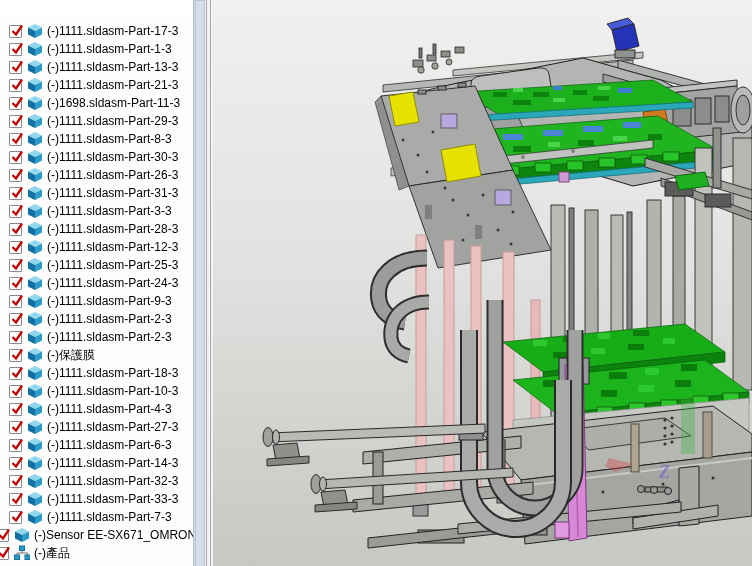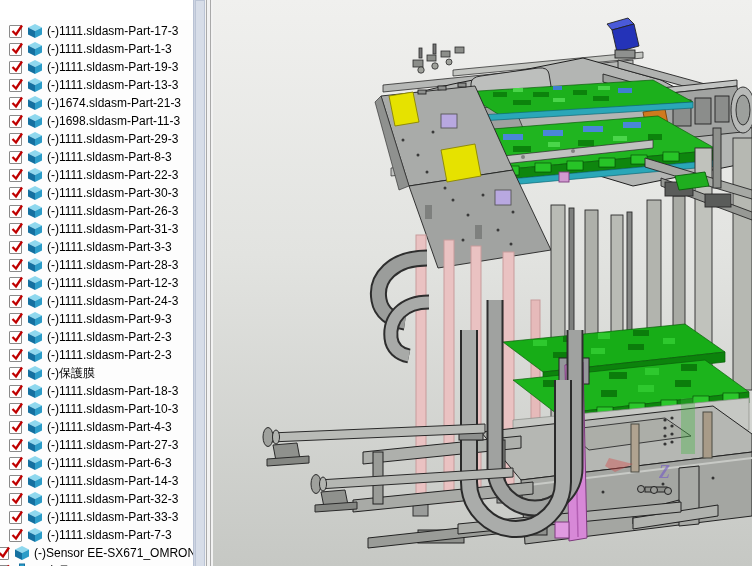--- a/index.html
+++ b/index.html
@@ -62,47 +62,34 @@
         <span class="cb">
           <svg viewBox="0 0 14 14">
             <path d="M2.5 7 L6 10.5 L12 1.5" stroke="#c00000" stroke-width="2.3" fill="none"></path>
           </svg>
         </span>
         <svg class="ticon" viewBox="0 0 16 16">
           <polygon points="8,1 15,4.5 8,8 1,4.5" fill="#8fd8ee"></polygon>
           <polygon points="1,4.5 8,8 8,15 1,11.5" fill="#1470a0"></polygon>
           <polygon points="8,8 15,4.5 15,11.5 8,15" fill="#2b9cc8"></polygon>
         </svg>
-        <span class="lbl">(-)1111.sldasm-Part-19-3</span>
-      </div>
-      <div class="row lv2">
-        <span class="cb">
-          <svg viewBox="0 0 14 14">
-            <path d="M2.5 7 L6 10.5 L12 1.5" stroke="#c00000" stroke-width="2.3" fill="none"></path>
-          </svg>
-        </span>
-        <svg class="ticon" viewBox="0 0 16 16">
-          <polygon points="8,1 15,4.5 8,8 1,4.5" fill="#8fd8ee"></polygon>
-          <polygon points="1,4.5 8,8 8,15 1,11.5" fill="#1470a0"></polygon>
-          <polygon points="8,8 15,4.5 15,11.5 8,15" fill="#2b9cc8"></polygon>
-        </svg>
         <span class="lbl">(-)1111.sldasm-Part-13-3</span>
       </div>
       <div class="row lv2">
         <span class="cb">
           <svg viewBox="0 0 14 14">
             <path d="M2.5 7 L6 10.5 L12 1.5" stroke="#c00000" stroke-width="2.3" fill="none"></path>
           </svg>
         </span>
         <svg class="ticon" viewBox="0 0 16 16">
           <polygon points="8,1 15,4.5 8,8 1,4.5" fill="#8fd8ee"></polygon>
           <polygon points="1,4.5 8,8 8,15 1,11.5" fill="#1470a0"></polygon>
           <polygon points="8,8 15,4.5 15,11.5 8,15" fill="#2b9cc8"></polygon>
         </svg>
-        <span class="lbl">(-)1674.sldasm-Part-21-3</span>
+        <span class="lbl">(-)1111.sldasm-Part-21-3</span>
       </div>
       <div class="row lv2">
         <span class="cb">
           <svg viewBox="0 0 14 14">
             <path d="M2.5 7 L6 10.5 L12 1.5" stroke="#c00000" stroke-width="2.3" fill="none"></path>
           </svg>
         </span>
         <svg class="ticon" viewBox="0 0 16 16">
           <polygon points="8,1 15,4.5 8,8 1,4.5" fill="#8fd8ee"></polygon>
           <polygon points="1,4.5 8,8 8,15 1,11.5" fill="#1470a0"></polygon>
@@ -140,33 +127,20 @@
         <span class="cb">
           <svg viewBox="0 0 14 14">
             <path d="M2.5 7 L6 10.5 L12 1.5" stroke="#c00000" stroke-width="2.3" fill="none"></path>
           </svg>
         </span>
         <svg class="ticon" viewBox="0 0 16 16">
           <polygon points="8,1 15,4.5 8,8 1,4.5" fill="#8fd8ee"></polygon>
           <polygon points="1,4.5 8,8 8,15 1,11.5" fill="#1470a0"></polygon>
           <polygon points="8,8 15,4.5 15,11.5 8,15" fill="#2b9cc8"></polygon>
         </svg>
-        <span class="lbl">(-)1111.sldasm-Part-22-3</span>
-      </div>
-      <div class="row lv2">
-        <span class="cb">
-          <svg viewBox="0 0 14 14">
-            <path d="M2.5 7 L6 10.5 L12 1.5" stroke="#c00000" stroke-width="2.3" fill="none"></path>
-          </svg>
-        </span>
-        <svg class="ticon" viewBox="0 0 16 16">
-          <polygon points="8,1 15,4.5 8,8 1,4.5" fill="#8fd8ee"></polygon>
-          <polygon points="1,4.5 8,8 8,15 1,11.5" fill="#1470a0"></polygon>
-          <polygon points="8,8 15,4.5 15,11.5 8,15" fill="#2b9cc8"></polygon>
-        </svg>
         <span class="lbl">(-)1111.sldasm-Part-30-3</span>
       </div>
       <div class="row lv2">
         <span class="cb">
           <svg viewBox="0 0 14 14">
             <path d="M2.5 7 L6 10.5 L12 1.5" stroke="#c00000" stroke-width="2.3" fill="none"></path>
           </svg>
         </span>
         <svg class="ticon" viewBox="0 0 16 16">
           <polygon points="8,1 15,4.5 8,8 1,4.5" fill="#8fd8ee"></polygon>
@@ -219,20 +193,33 @@
           <svg viewBox="0 0 14 14">
             <path d="M2.5 7 L6 10.5 L12 1.5" stroke="#c00000" stroke-width="2.3" fill="none"></path>
           </svg>
         </span>
         <svg class="ticon" viewBox="0 0 16 16">
           <polygon points="8,1 15,4.5 8,8 1,4.5" fill="#8fd8ee"></polygon>
           <polygon points="1,4.5 8,8 8,15 1,11.5" fill="#1470a0"></polygon>
           <polygon points="8,8 15,4.5 15,11.5 8,15" fill="#2b9cc8"></polygon>
         </svg>
         <span class="lbl">(-)1111.sldasm-Part-12-3</span>
+      </div>
+      <div class="row lv2">
+        <span class="cb">
+          <svg viewBox="0 0 14 14">
+            <path d="M2.5 7 L6 10.5 L12 1.5" stroke="#c00000" stroke-width="2.3" fill="none"></path>
+          </svg>
+        </span>
+        <svg class="ticon" viewBox="0 0 16 16">
+          <polygon points="8,1 15,4.5 8,8 1,4.5" fill="#8fd8ee"></polygon>
+          <polygon points="1,4.5 8,8 8,15 1,11.5" fill="#1470a0"></polygon>
+          <polygon points="8,8 15,4.5 15,11.5 8,15" fill="#2b9cc8"></polygon>
+        </svg>
+        <span class="lbl">(-)1111.sldasm-Part-25-3</span>
       </div>
       <div class="row lv2">
         <span class="cb">
           <svg viewBox="0 0 14 14">
             <path d="M2.5 7 L6 10.5 L12 1.5" stroke="#c00000" stroke-width="2.3" fill="none"></path>
           </svg>
         </span>
         <svg class="ticon" viewBox="0 0 16 16">
           <polygon points="8,1 15,4.5 8,8 1,4.5" fill="#8fd8ee"></polygon>
           <polygon points="1,4.5 8,8 8,15 1,11.5" fill="#1470a0"></polygon>

